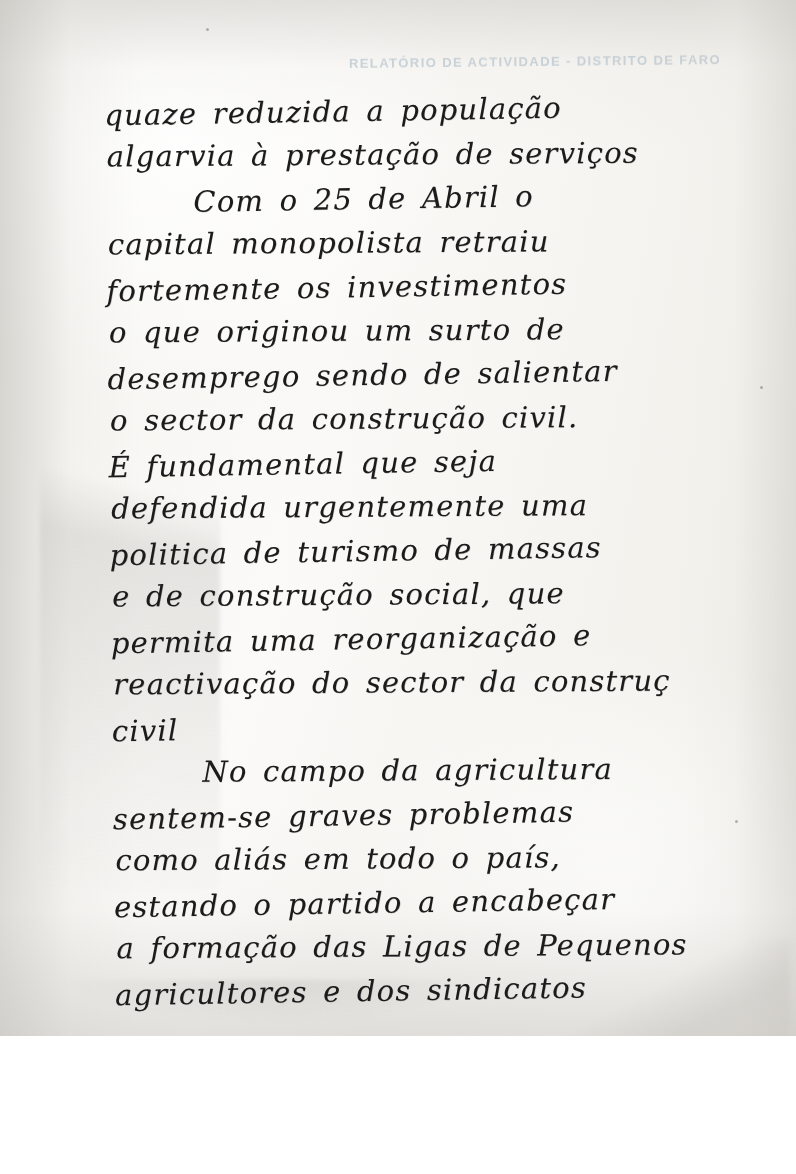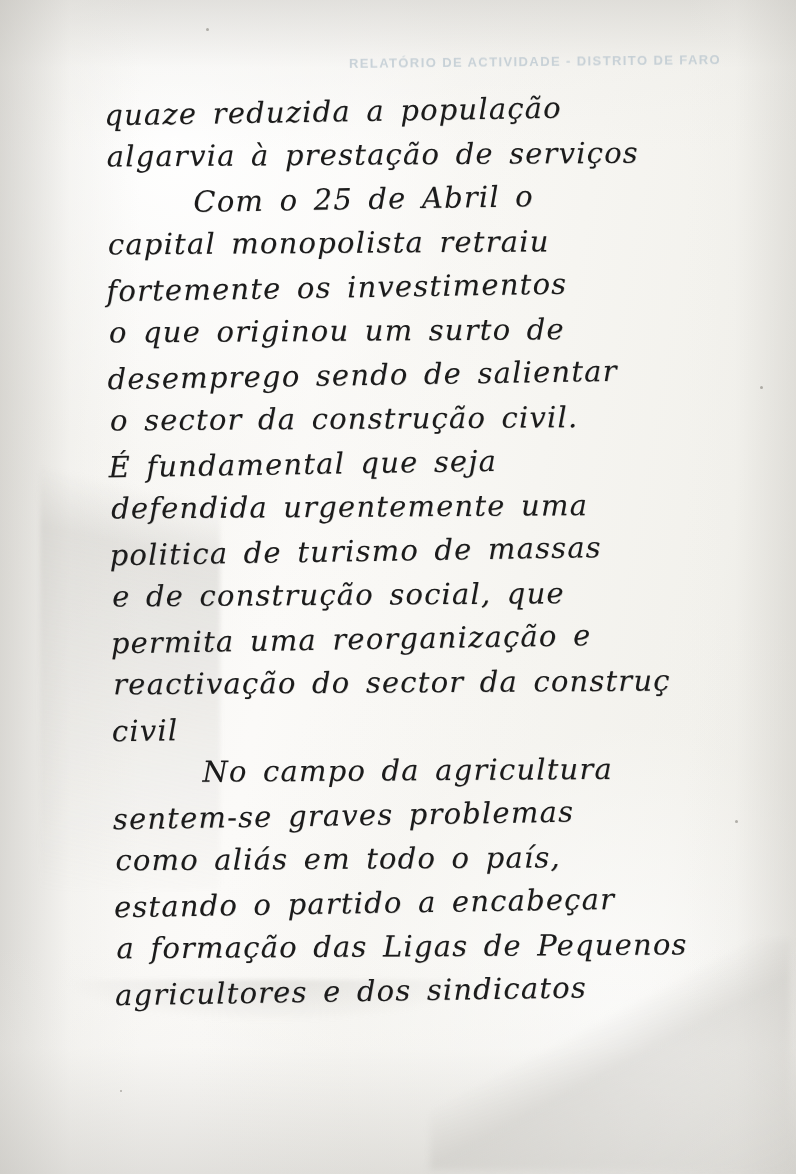--- a/index.html
+++ b/index.html
@@ -6,21 +6,21 @@
     margin: 0;
     padding: 0;
     background: #ffffff;
   }
   body {
     font-family: "DejaVu Sans", sans-serif;
   }
   .page {
     position: relative;
     width: 796px;
-    height: 1174px;
+    height: 1036px;
     overflow: hidden;
     background: #f3f2ee;
   }
   
   .paper {
     position: absolute;
     inset: 0;
     background:
       radial-gradient(ellipse 60% 45% at 22% 12%, rgba(255,255,255,0.95) 0%, rgba(246,245,241,0.2) 60%, rgba(240,239,234,0) 100%),
       radial-gradient(ellipse 55% 40% at 78% 88%, rgba(255,255,255,0.8) 0%, rgba(244,243,239,0.15) 65%, rgba(238,237,232,0) 100%),

